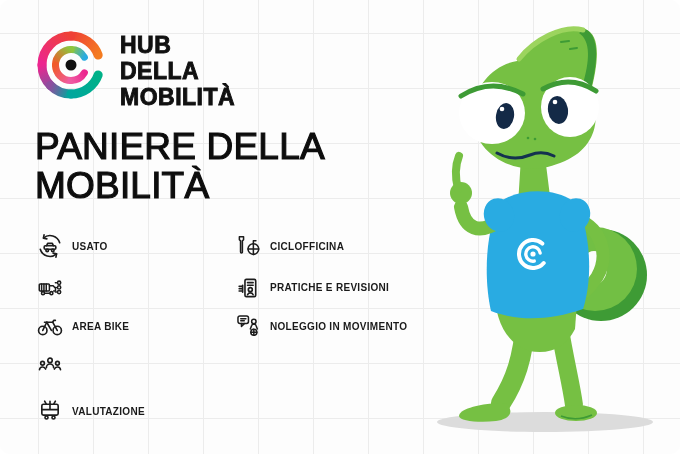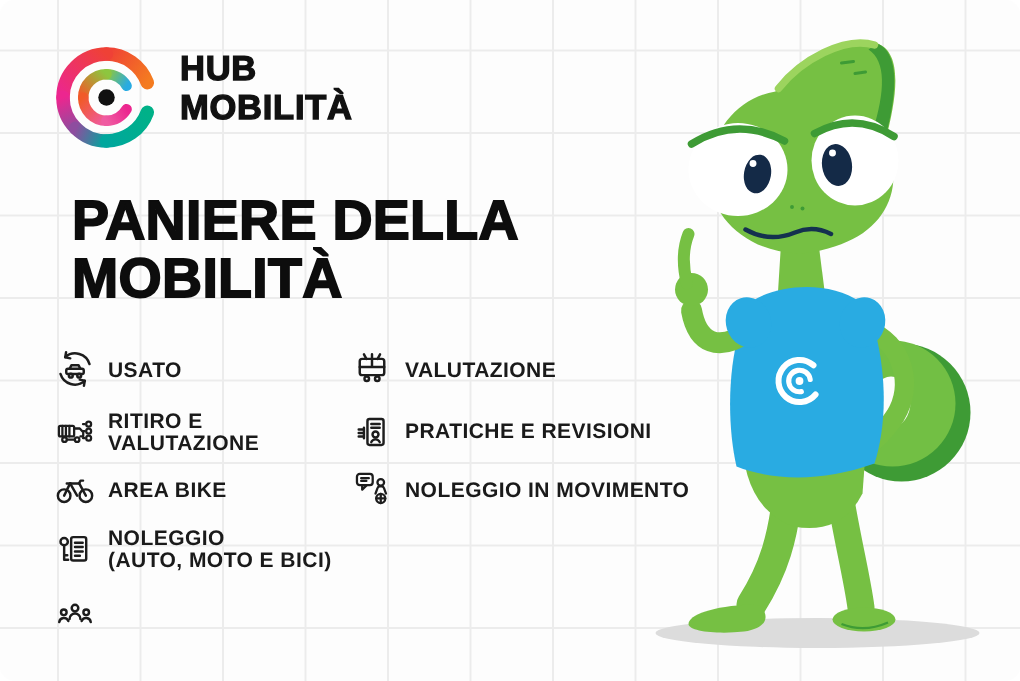--- a/index.html
+++ b/index.html
@@ -18,35 +18,35 @@
   }
 
   
   .brand { position:absolute; left:37px; top:31px; display:flex; align-items:flex-start; }
   .brand-icon { width:68px; height:68px; position:relative; }
   .brand-text { margin-left:15px; margin-top:1px; display:flex; flex-direction:column;
     font-size:23px; line-height:26px; font-weight:800; color:#111;
     letter-spacing:0.5px; -webkit-text-stroke:0.9px #111; }
 
   
-  .headline { position:absolute; left:48px; top:127px; color:#0d0d0d;
-    font-size:37px; line-height:39px; font-weight:700; letter-spacing:0.2px;
+  .headline { position:absolute; left:35px; top:127px; color:#0d0d0d;
+    font-size:37px; line-height:39px; font-weight:400; letter-spacing:0.2px;
     -webkit-text-stroke:1.2px #0d0d0d; white-space:nowrap; }
   .headline span { display:block; }
 
   
   .services { position:absolute; left:35px; top:225px;
     display:grid; grid-auto-flow:column;
     grid-template-rows:42px 41px 36px 44px 46px;
     grid-template-columns:198px 230px; }
   .service { display:flex; align-items:center; }
   .svc-icon { width:30px; height:30px; flex:0 0 30px; display:flex;
     align-items:center; justify-content:center; margin-right:7px; }
   .svc-icon svg { width:28px; height:28px; }
-  .svc-label { font-size:14px; line-height:15px; font-weight:700;
+  .svc-label { font-size:10px; line-height:15px; font-weight:700;
     color:#1a1a1a; letter-spacing:0.3px; }
   .svc-label span { display:block; }
 
   
   .mascot { position:absolute; left:433px; top:8px; width:230px; height:432px; }
   .mascot svg { width:100%; height:100%; display:block; }
 </style>
 </head>
 <body>
 
@@ -104,20 +104,21 @@
           <path d="M34 18.5A15.5 15.5 0 0 1 47.4 26.2" stroke="url(#i1)"></path>
           <path d="M34 18.5A15.5 15.5 0 0 0 18.5 34" stroke="url(#i2)"></path>
           <path d="M18.5 34A15.5 15.5 0 0 0 34 49.5" stroke="url(#i3)"></path>
           <path d="M34 49.5A15.5 15.5 0 0 0 47.4 41.8" stroke="url(#i4)"></path>
         </g>
         <circle cx="34" cy="34" r="5.5" fill="#111111"></circle>
       </svg>
     </div>
     <div class="brand-text">
       <span>HUB</span>
+      <span>DELLA</span>
       <span>MOBILITÀ</span>
     </div>
   </header>
 
   <h1 class="headline">
     <span>PANIERE DELLA</span>
     <span>MOBILITÀ</span>
   </h1>
 
   <section class="services">
@@ -149,56 +150,38 @@
           <path d="M11.5 10h3.2l2 2.2v2.3h-1.6"></path>
           <circle cx="6" cy="16.4" r="1.3"></circle>
             <circle cx="13.2" cy="16.4" r="1.3"></circle>
             <path d="M7.4 16.4h4.4"></path>
           <circle cx="19.8" cy="7.5" r="1.4"></circle>
             <circle cx="19.8" cy="11.5" r="1.4"></circle>
             <circle cx="19.8" cy="15.5" r="1.4"></circle>
           <path d="M17.5 7.5h-.9M17.5 11.5h-.9M17.5 15.5h-.9"></path>
         </svg>
       </span>
-      <span class="svc-label">
-        <span>RITIRO E VALUTAZIONE</span>
-        <span></span>
-      </span>
     </div>
 
     <div class="service">
       <span class="svc-icon">
         <svg viewBox="0 0 24 24" fill="none" stroke="#1d1d1d" stroke-width="1.4" stroke-linecap="round" stroke-linejoin="round">
           <circle cx="5.8" cy="15.8" r="3.6"></circle>
             <circle cx="18.2" cy="15.8" r="3.6"></circle>
           <path d="M5.8 15.8l3.4-7h5.2l3.8 7"></path>
             <path d="M9.2 8.8l4 7"></path>
           <path d="M7.3 8.8h2.2M14.3 8.8l.9-1.6h1.4"></path>
         </svg>
       </span>
       <span class="svc-label">
         <span>AREA BIKE</span>
         <span></span>
       </span>
     </div>
 
-    <div class="service">
-      <span class="svc-icon">
-        <svg viewBox="0 0 24 24" fill="none" stroke="#1d1d1d" stroke-width="1.4" stroke-linecap="round" stroke-linejoin="round">
-          <rect x="9.8" y="5.2" width="8.6" height="13.4" rx="1.2"></rect>
-          <path d="M12 8.4h4.4M12 10.9h4.4M12 13.4h4.4M12 15.9h2.8"></path>
-          <circle cx="5.8" cy="7.8" r="2.1"></circle>
-            <path d="M5.8 9.9v8.2M5.8 18.1h2.3M5.8 15.6h1.8"></path>
-        </svg>
-      </span>
-      <span class="svc-label">
-        <span>NOLEGGIO</span>
-        <span>(AUTO, MOTO E BICI)</span>
-      </span>
-    </div>
 
     <div class="service">
       <span class="svc-icon">
         <svg viewBox="0 0 24 24" fill="none" stroke="#1d1d1d" stroke-width="1.4" stroke-linecap="round" stroke-linejoin="round">
           <circle cx="12" cy="7.2" r="1.9"></circle>
             <path d="M8.9 13.4a3.1 3.1 0 0 1 6.2 0"></path>
           <circle cx="5.6" cy="9.6" r="1.6"></circle>
             <path d="M3 15.2a2.7 2.7 0 0 1 5.2-.6"></path>
           <circle cx="18.4" cy="9.6" r="1.6"></circle>
             <path d="M15.8 14.6a2.7 2.7 0 0 1 5.2.6"></path>
@@ -216,20 +199,34 @@
           <path d="M8.8 6.2L7.4 3.6M12 6.2V3.6M15.2 6.2l1.4-2.6"></path>
         </svg>
       </span>
       <span class="svc-label">
         <span>VALUTAZIONE</span>
         <span></span>
       </span>
     </div>
 
 
+    <div class="service">
+      <span class="svc-icon">
+        <svg viewBox="0 0 24 24" fill="none" stroke="#1d1d1d" stroke-width="1.3" stroke-linecap="round" stroke-linejoin="round">
+          <path d="M4.6 4h3.6v2.6l-1 1v9.6a.8.8 0 0 1-1.6 0V7.6l-1-1z"></path>
+          <circle cx="16.6" cy="14.6" r="4.6"></circle>
+          <path d="M16.6 10v9.2M12 14.6h9.2"></path>
+          <path d="M16.6 10V7.4h2.2"></path>
+        </svg>
+      </span>
+      <span class="svc-label">
+        <span>CICLOFFICINA</span>
+        <span></span>
+      </span>
+    </div>
 
     <div class="service">
       <span class="svc-icon">
         <svg viewBox="0 0 24 24" fill="none" stroke="#1d1d1d" stroke-width="1.4" stroke-linecap="round" stroke-linejoin="round">
           <rect x="9.4" y="4.6" width="9.2" height="14.8" rx="1.2"></rect>
           <path d="M11.6 7.4h4.8M11.6 9.6h4.8"></path>
           <circle cx="14" cy="13.4" r="1.7"></circle>
             <path d="M11.6 17.8a2.6 2.6 0 0 1 4.8 0"></path>
           <path d="M4.4 10.6h3M4.4 12.6h3M4.4 14.6h3M7.4 9.6v6"></path>
         </svg>

